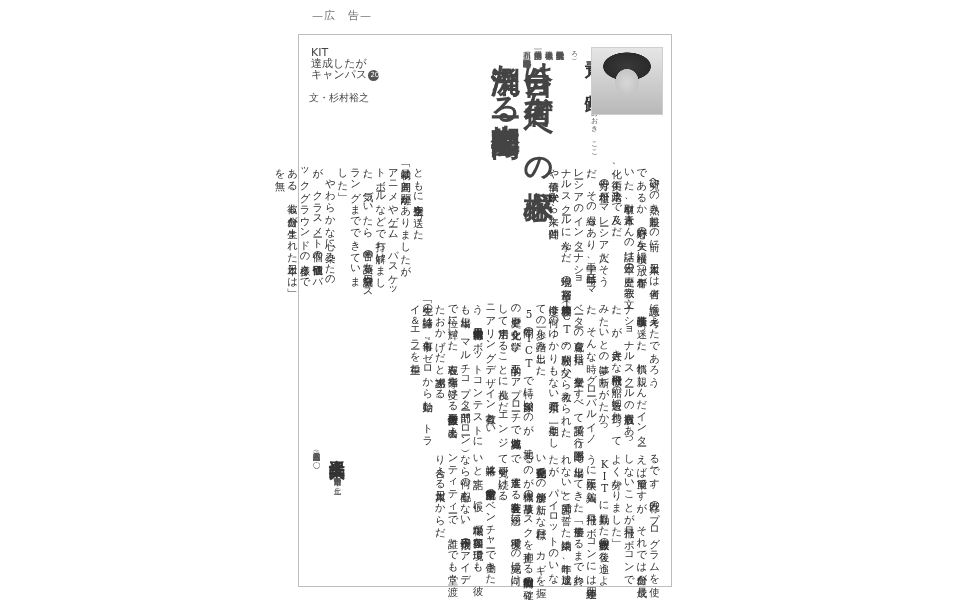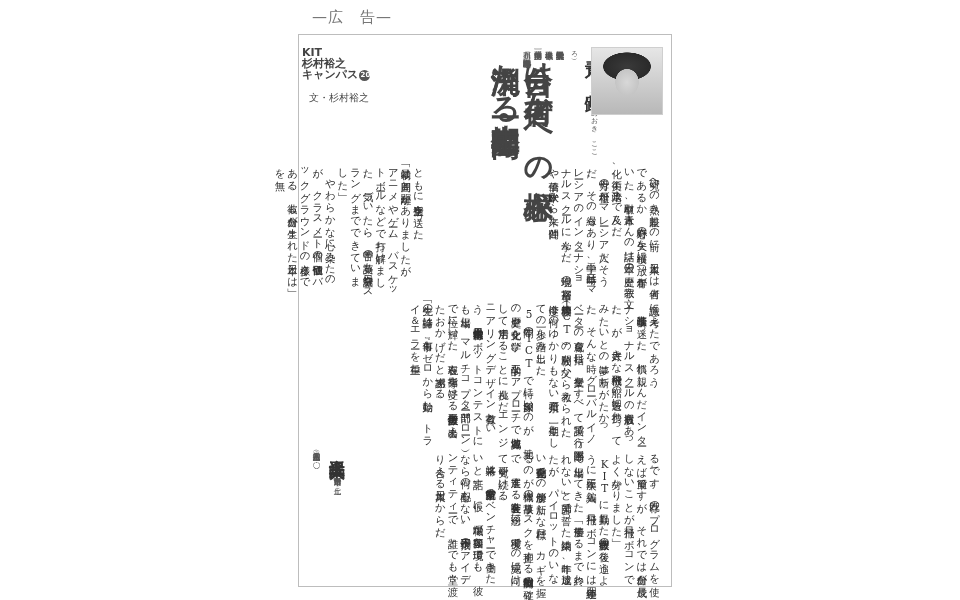--- a/index.html
+++ b/index.html
@@ -1,30 +1,30 @@
 <!DOCTYPE html>
 <html><head>
   <meta charset="utf-8">
   <style>
     html, body { margin: 0; padding: 0; }
     body {
       width: 960px; height: 600px; background: #ffffff; position: relative; overflow: hidden;
       font-family: "DejaVu Serif", "Liberation Serif", serif; color: #2a2a2a;
     }
     .ad-label {
-      position: absolute; left: 312px; top: 8px; font-size: 15px; color: #777;
+      position: absolute; left: 312px; top: 8px; font-size: 11px; color: #777;
       font-family: "DejaVu Sans", sans-serif; letter-spacing: 1px;
     }
     .frame {
       position: absolute; left: 298px; top: 34px; width: 374px; height: 553px;
       border: 1px solid #bdbdbd; box-sizing: border-box; background: #fff;
     }
     .series {
-      position: absolute; left: 3px; top: 12px; font-family: "DejaVu Sans", sans-serif;
-      font-size: 11px; line-height: 11px; color: #444; font-weight: bold;
+      position: absolute; left: 12px; top: 12px; font-family: "DejaVu Sans", sans-serif;
+      font-size: 11px; line-height: 11px; color: #444;
     }
     .series .line { display: block; }
     .series .num {
       display: inline-block; width: 11px; height: 11px; border-radius: 50%; background: #555; color: #fff;
       font-size: 7px; line-height: 11px; text-align: right; vertical-align: middle; margin-left: 1px;
     }
     .byline { position: absolute; left: 10px; top: 56px; font-family: "DejaVu Sans", sans-serif; font-size: 10px; color: #444; }
 
     .vert { writing-mode: vertical-rl; text-orientation: upright; }
 
@@ -69,21 +69,21 @@
   </style>
 </head>
 <body>
 
 <div class="ad-label">—広　告—</div>
 
 <div class="frame">
 
   <div class="series">
     <span class="line">KIT</span>
-    <span class="line">杉村裕之</span>
+    <span class="line">達成したが</span>
     <span class="line"><span>キャンパス</span><span class="num">20</span></span>
   </div>
   <div class="byline">文・杉村裕之</div>
 
   <div class="title vert">
     <span class="t-line">自分は何者かへの探求心</span>
     <span class="t-line">溌溂たる国際高専一期生</span>
   </div>
 
   <div class="profile-block vert">

